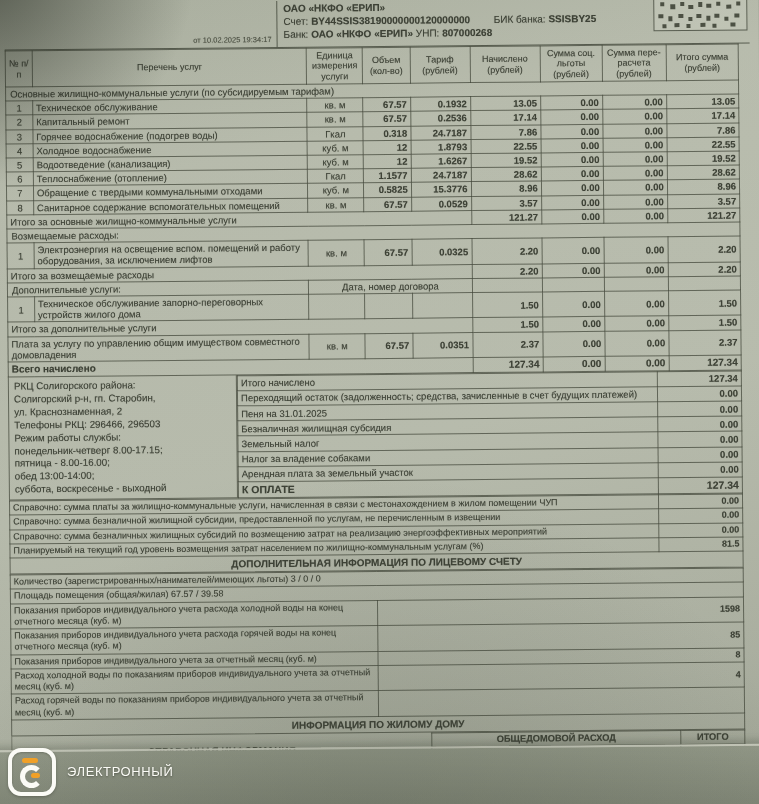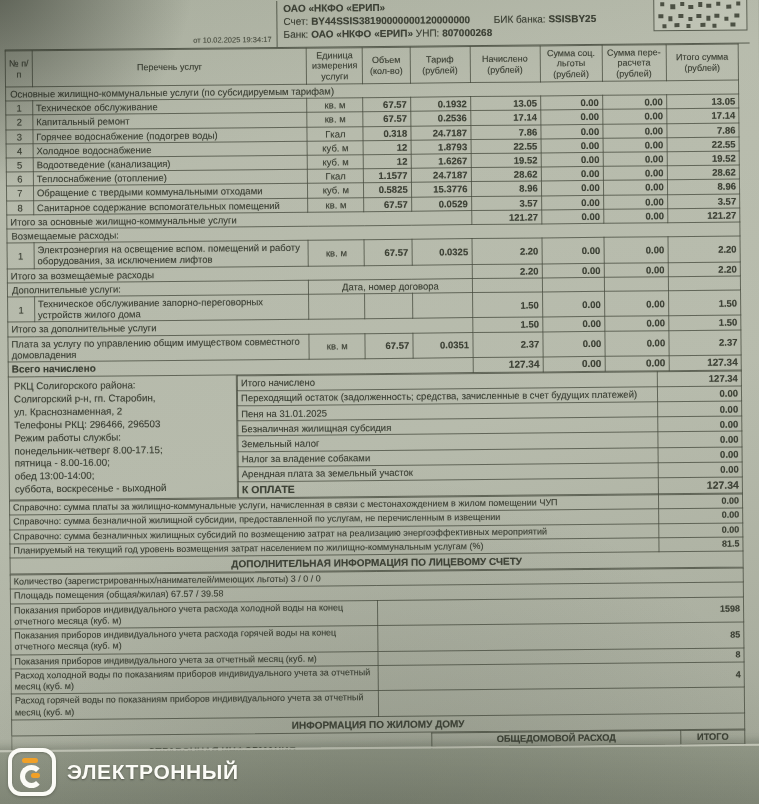--- a/index.html
+++ b/index.html
@@ -86,21 +86,21 @@
       linear-gradient(rgba(116,121,106,.10), rgba(96,102,88,.16));
   }
   
   .logo{position:absolute;left:8px;top:748px;display:flex;align-items:center;gap:11px;z-index:7;}
   .logo-icon{width:40px;height:40px;border:4px solid #fbfbf6;border-radius:13px;position:relative;
     box-shadow:0 1px 3px rgba(40,44,34,.35), inset 0 1px 2px rgba(40,44,34,.3);}
   .logo-bar{position:absolute;left:10px;top:6px;width:16px;height:5px;border-radius:2.5px;}
   .logo-c{position:absolute;left:8px;top:13px;width:13px;height:13px;border:5px solid #fbfbf6;
     border-right-color:transparent;border-radius:50%;}
   .logo-dash{position:absolute;left:19px;top:20.5px;width:9px;height:5px;border-radius:2.5px;}
-  .logo-text{color:#fbfbf6;font-weight:700;font-size:21px;line-height:1.08;letter-spacing:.6px;
+  .logo-text{color:#fbfbf6;font-weight:400;font-size:13px;line-height:1.08;letter-spacing:.6px;
     text-shadow:0 1px 2px rgba(40,44,34,.55);}
 </style>
 </head>
 <body>
 
 <div class="photo">
   <div class="paper">
 
     <div class="doc-head">
       <div class="head-left">

